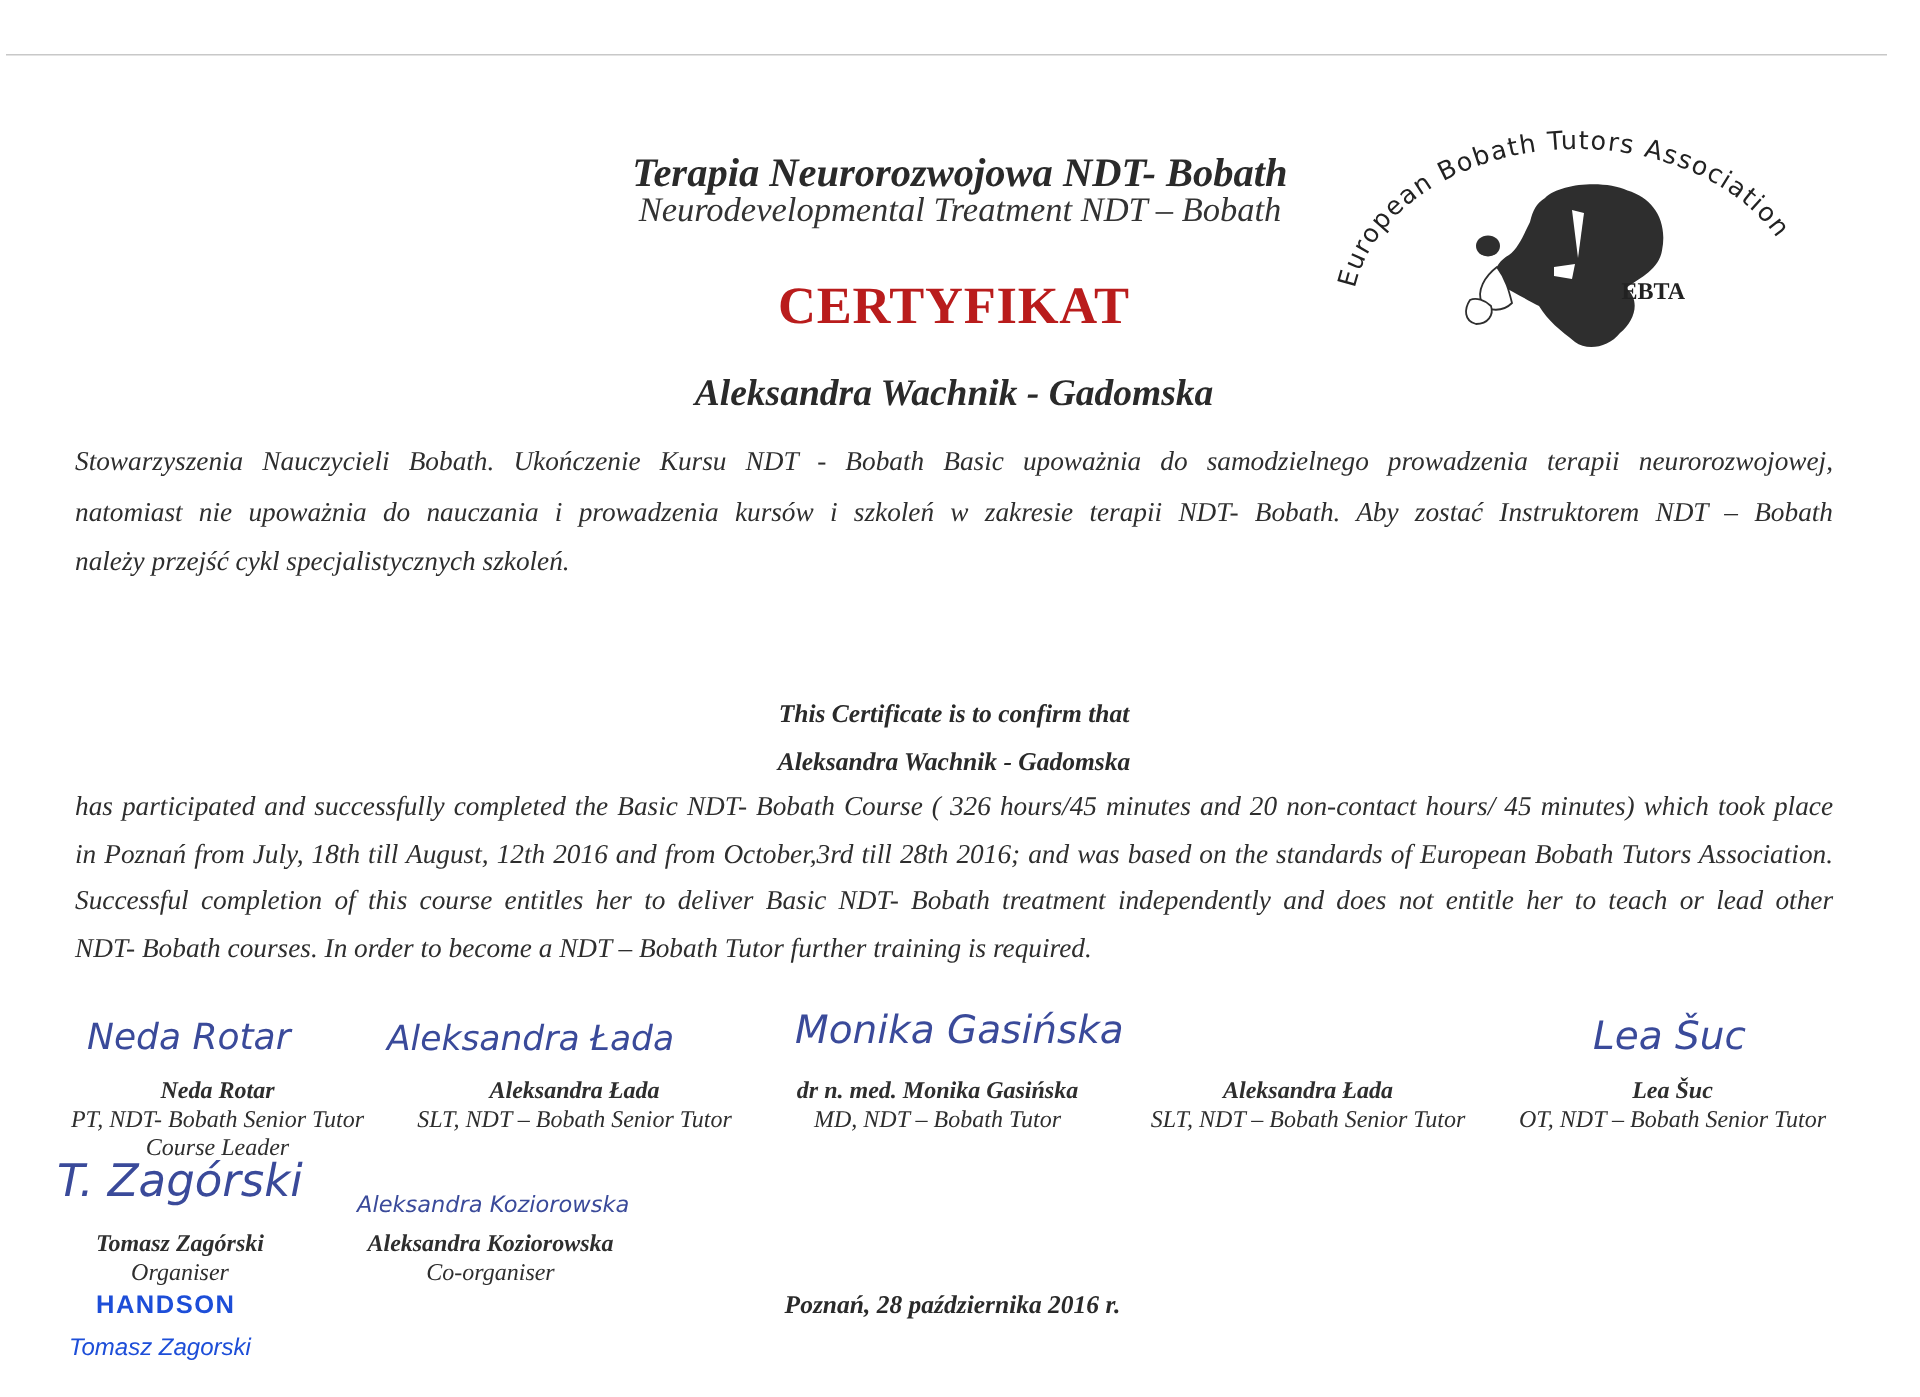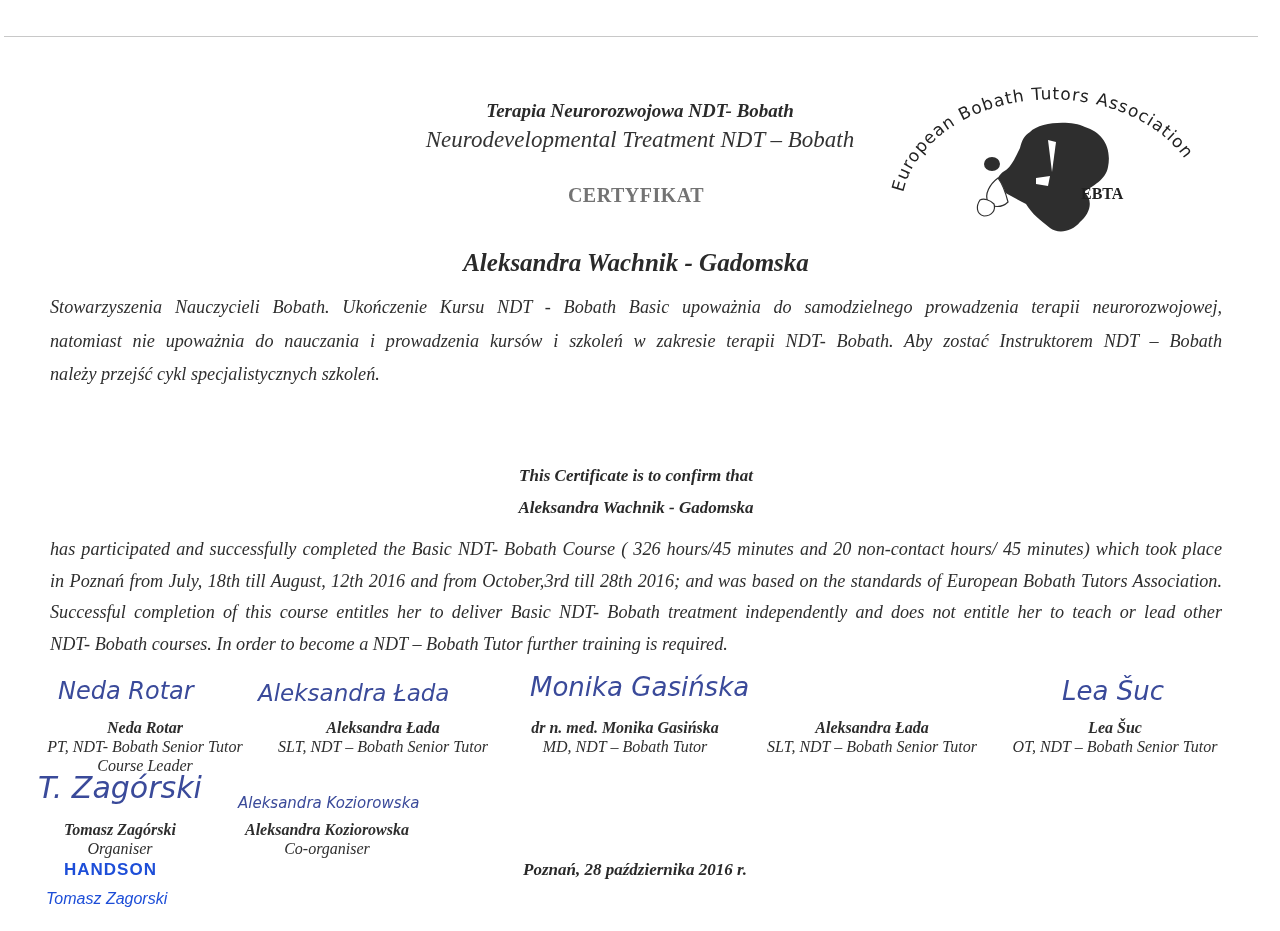--- a/index.html
+++ b/index.html
@@ -3,29 +3,29 @@
 <meta charset="utf-8">
 <style>
   html, body { margin: 0; padding: 0; }
   body {
     width: 1280px; height: 931px; background: #ffffff; position: relative; overflow: hidden;
     font-family: "Liberation Serif", "DejaVu Serif", serif; color: #222;
   }
   .top-rule { position: absolute; left: 4px; top: 36px; width: 1254px; height: 1px; background: #c8c8c8; }
   .abs { position: absolute; }
   .center { text-align: center; }
-  .h-pl { left: 380px; width: 520px; top: 100px; font-size: 19px; font-weight: bold; font-style: italic; color: #2a2a2a; }
+  .h-pl { left: 380px; width: 520px; top: 100px; font-size: 27px; font-weight: bold; font-style: italic; color: #2a2a2a; }
   .h-en { left: 380px; width: 520px; top: 127px; font-size: 23px; font-style: italic; color: #333; }
-  .cert-title { left: 436px; width: 400px; top: 184px; font-size: 20px; font-weight: bold; color: #737373; letter-spacing: 0.5px; }
+  .cert-title { left: 436px; width: 400px; top: 184px; font-size: 35px; font-weight: bold; color: #b91c1c; letter-spacing: 0.5px; }
   .recipient { left: 336px; width: 600px; top: 249px; font-size: 25px; font-weight: bold; font-style: italic; color: #2a2a2a; }
   .para { left: 50px; width: 1172px; font-size: 18.2px; font-style: italic; color: #2e2e2e; }
   .para .line { height: 33.5px; line-height: 33.5px; text-align: justify; text-align-last: justify; white-space: nowrap; }
   .para .line.last { text-align-last: left; }
   .para-pl { top: 291px; }
-  .para-en { top: 522px; margin-top: 12px; }
+  .para-en { top: 522px; }
   .para-en .line { height: 31.5px; line-height: 31.5px; }
   .confirm { left: 336px; width: 600px; font-size: 17px; font-weight: bold; font-style: italic; color: #2a2a2a; }
   .confirm-1 { top: 466px; }
   .confirm-2 { top: 498px; }
   .logo { left: 880px; top: 82px; width: 340px; height: 160px; }
   .sig { position: absolute; text-align: center; font-size: 16px; font-style: italic; color: #2e2e2e; line-height: 19px; }
   .sig .name { font-weight: bold; }
   .sig .scribble { position: absolute; font-family: "DejaVu Sans", sans-serif; color: #3a4a9a; font-style: italic; white-space: nowrap; }
   .stamp { position: absolute; font-family: Liberation Sans, sans-serif; color: #1d4ed8; }
   .stamp-brand { left: 64px; top: 860px; font-size: 17px; font-weight: bold; letter-spacing: 1px; }

